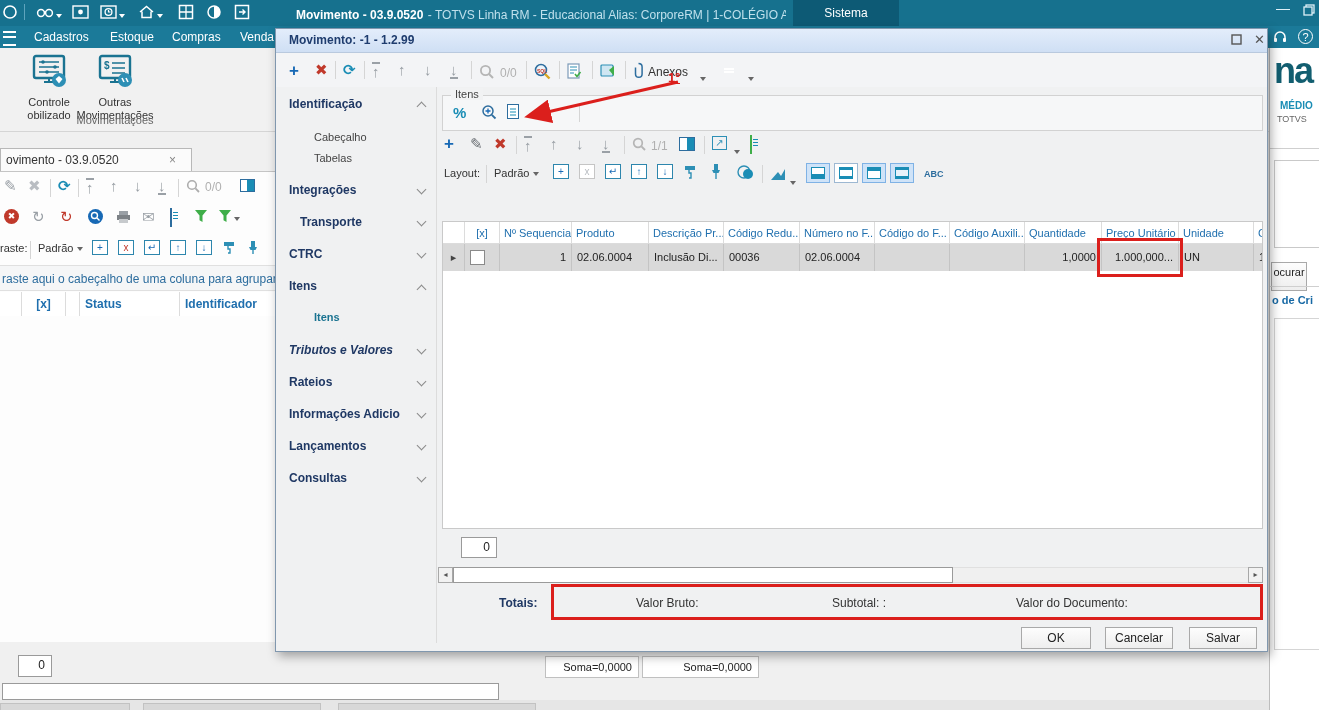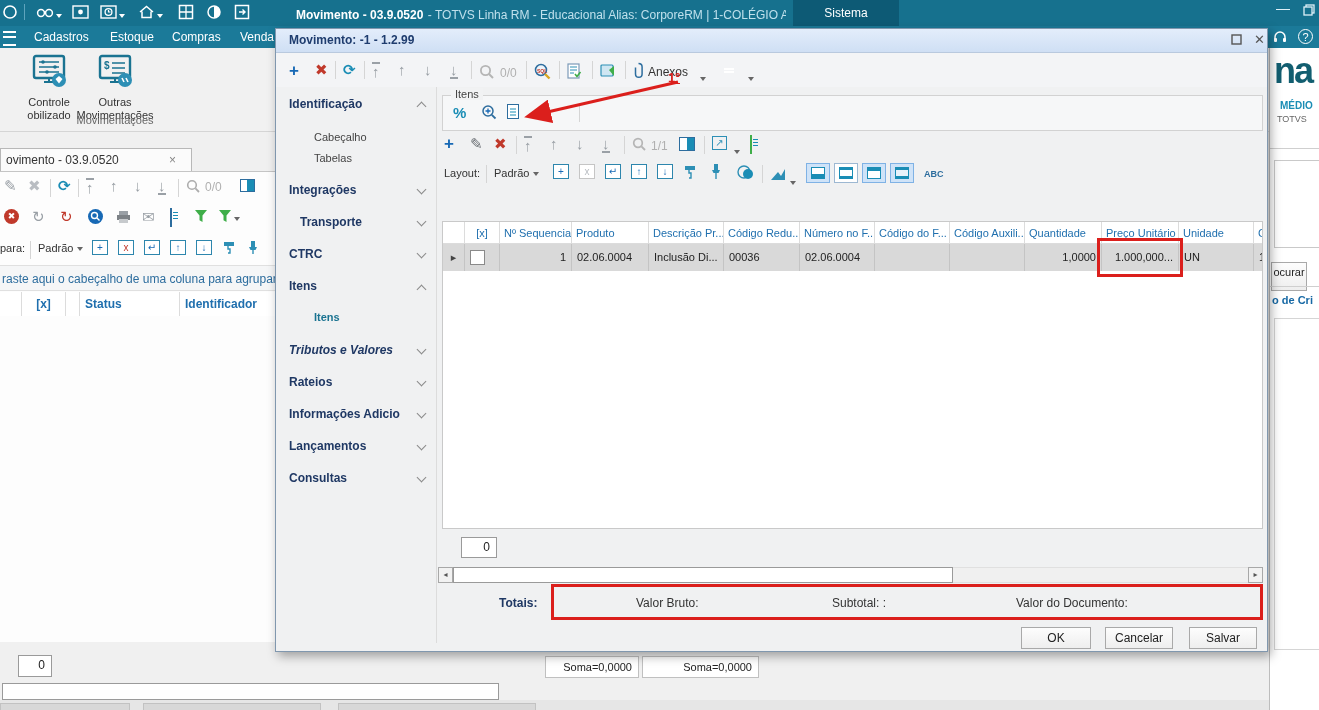--- a/index.html
+++ b/index.html
@@ -270,21 +270,21 @@
       <svg width="14" height="14">
           <path d="M1 1 h12 l-4.5 5.5 V13 l-3-1.8 V6.5 Z" fill="#3FAE49"></path>
         </svg></span>
     <span class="abs" style="left:218px;top:2px;">
       <svg width="14" height="14">
           <path d="M1 1 h12 l-4.5 5.5 V13 l-3-1.8 V6.5 Z" fill="#3FAE49"></path>
         </svg><span class="caret-g" style="margin-left:2px;"></span></span>
   </div>
 
   <div class="abs" style="left:0;top:238px;width:276px;height:24px;">
-    <span class="abs" style="left:0;top:4px;font-size:11px;color:#333;">para:</span>
+    <span class="abs" style="left:0;top:4px;font-size:11px;color:#333;">raste:</span>
     <span class="sep-v" style="left:30px;top:3px;"></span>
     <span class="abs" style="left:38px;top:4px;font-size:11px;color:#333;"><span>Padrão</span> <span class="caret-g"></span></span>
     <span class="sqico" style="left:92px;top:2px;">+</span>
     <span class="sqico" style="left:118px;top:2px;color:#C0392B;">x</span>
     <span class="sqico" style="left:144px;top:2px;">↵</span>
     <span class="sqico" style="left:170px;top:2px;">↑</span>
     <span class="sqico" style="left:196px;top:2px;">↓</span>
     <span class="abs" style="left:222px;top:2px;">
       <svg width="14" height="15">
           <path d="M2 2 h10 v4 h-10 z" fill="#2D8FB5"></path>

